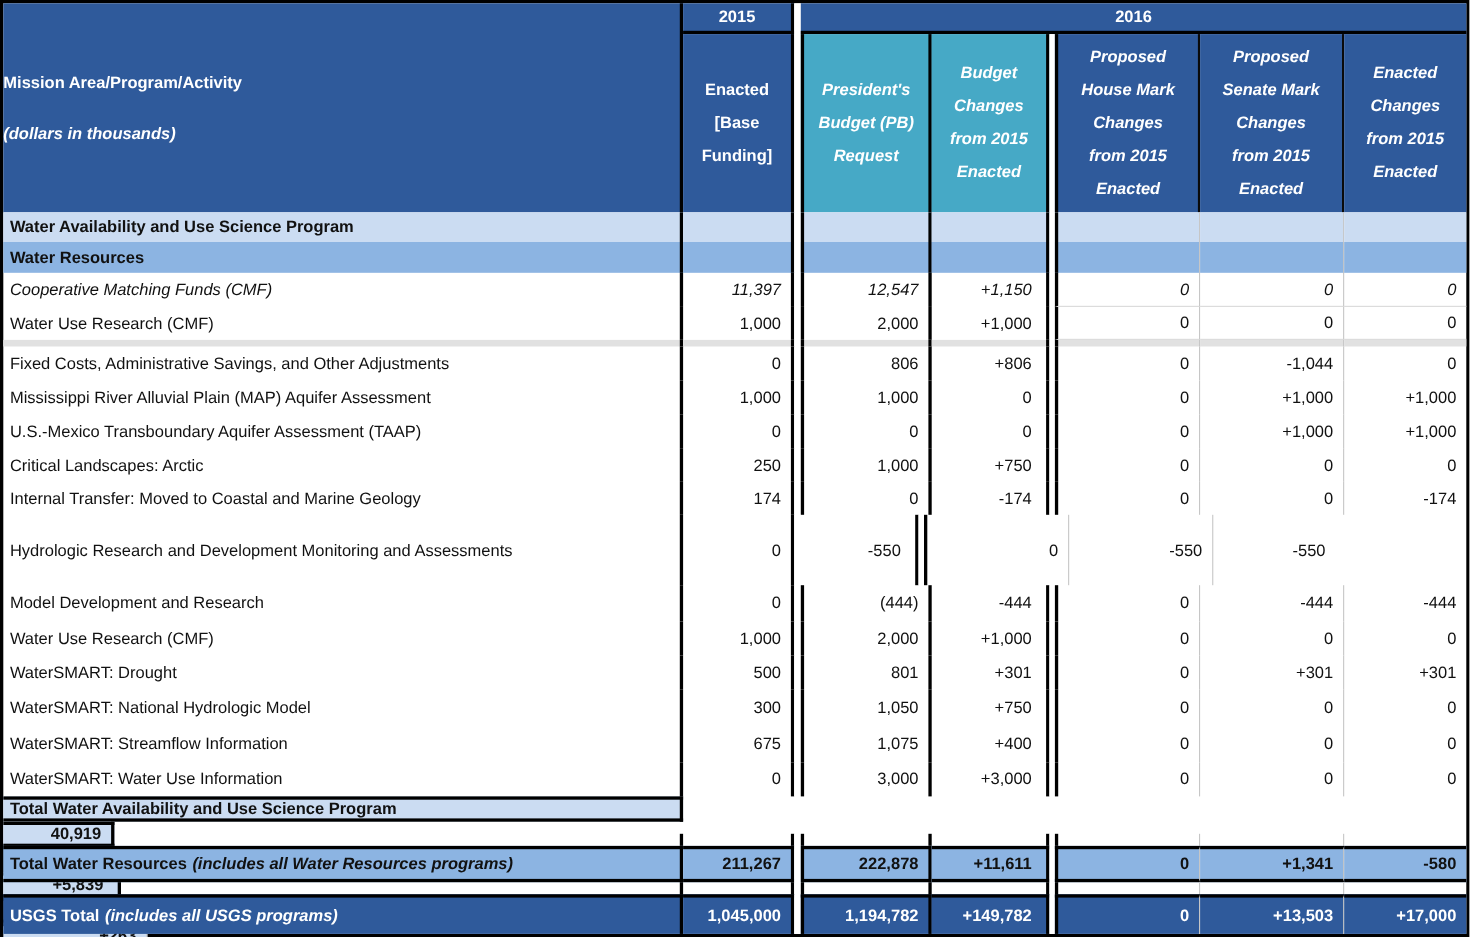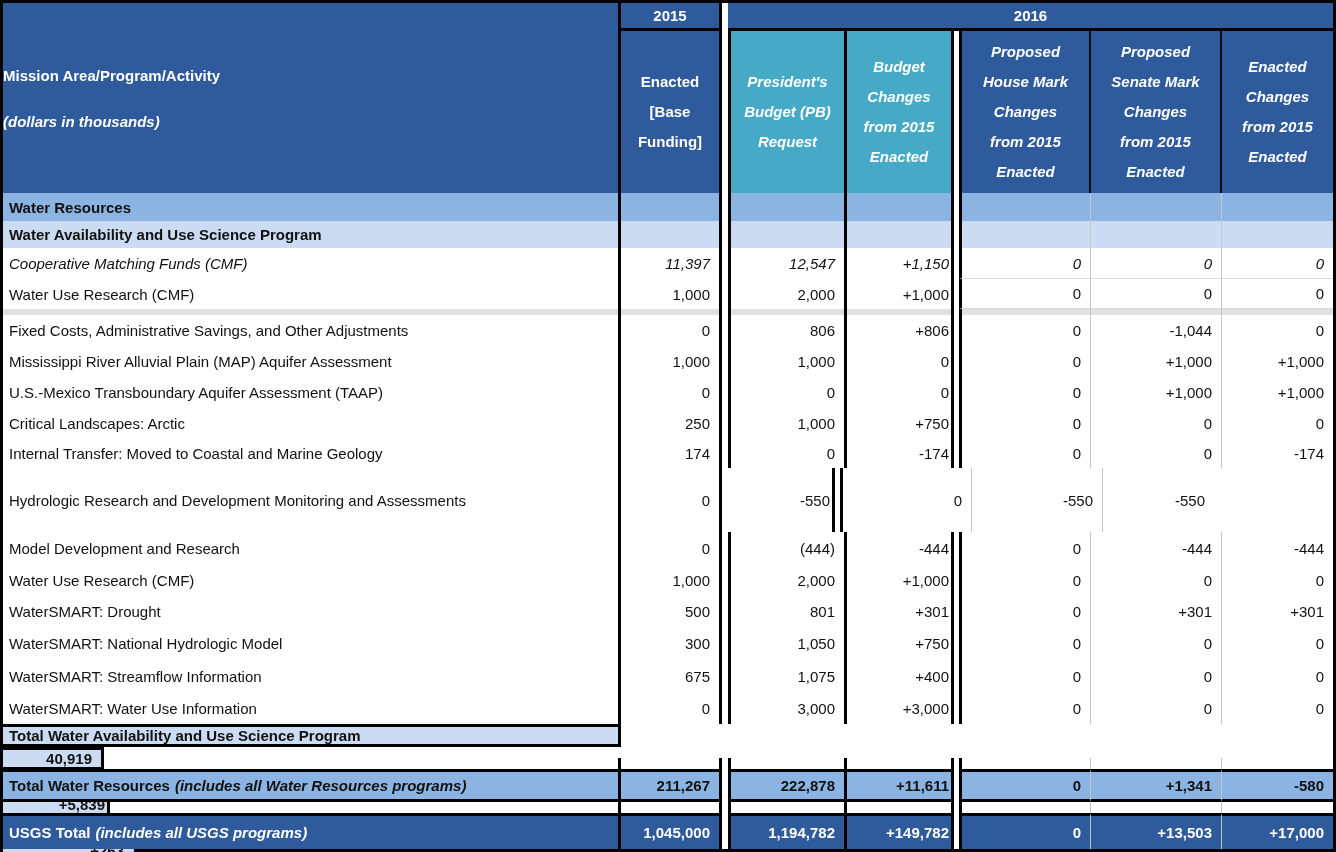--- a/index.html
+++ b/index.html
@@ -12,21 +12,21 @@
     font-size:15px;color:#111;
     background:#fff;
   }
   .row{display:flex;flex-shrink:0;}
   .row>div{flex-shrink:0;display:flex;align-items:center;overflow:hidden;}
   
   .l {width:618px;border-right:3px solid #000;padding-left:6px;justify-content:flex-start;}
   .v1{width:101px;border-right:3px solid #000;justify-content:flex-end;padding-right:9px;}
   .gA{width:6px;}
   .v2{width:119px;border-left:3px solid #000;border-right:3px solid #000;justify-content:flex-end;padding-right:9px;}
-  .v3{width:107px;border-right:3px solid #000;justify-content:flex-end;padding-right:2px;}
+  .v3{width:107px;border-right:3px solid #000;justify-content:flex-end;padding-right:13px;}
   .gB{width:5px;}
   .v4{width:132px;border-left:3px solid #000;border-right:1px solid #c6c6c6;justify-content:flex-end;padding-right:9px;}
   .v5{width:131px;border-right:1px solid #c6c6c6;justify-content:flex-end;padding-right:9px;}
   .v6{width:111px;justify-content:flex-end;padding-right:9px;}
   
   .hdr{display:flex;flex-shrink:0;height:190px;}
   .hdr-label{width:618px;border-right:3px solid #000;background:#2F5A9B;color:#fff;font-weight:bold;
     display:flex;flex-direction:column;align-items:flex-start;justify-content:center;gap:29px;text-align:center;}
   .hdr-label .sub{font-style:italic;}
   .col2015{width:101px;display:flex;flex-direction:column;}
@@ -102,34 +102,34 @@
 from 2015
 Enacted</div>
         <div class="h-ec">Enacted
 Changes
 from 2015
 Enacted</div>
       </div>
     </div>
   </div>
 
-  <div class="row sec-mid h28">
-    <div class="l">Water Resources</div>
+  <div class="row sec-light h27">
+    <div class="l">Water Availability and Use Science Program</div>
     <div class="v1"></div>
       <div class="gA g"></div>
     <div class="v2"></div>
     <div class="v3"></div>
       <div class="gB g"></div>
     <div class="v4"></div>
     <div class="v5"></div>
     <div class="v6"></div>
   </div>
 
-  <div class="row sec-light h27">
-    <div class="l">Water Availability and Use Science Program</div>
+  <div class="row sec-mid h28">
+    <div class="l">Water Resources</div>
     <div class="v1"></div>
       <div class="gA g"></div>
     <div class="v2"></div>
     <div class="v3"></div>
       <div class="gB g"></div>
     <div class="v4"></div>
     <div class="v5"></div>
     <div class="v6"></div>
   </div>
 

